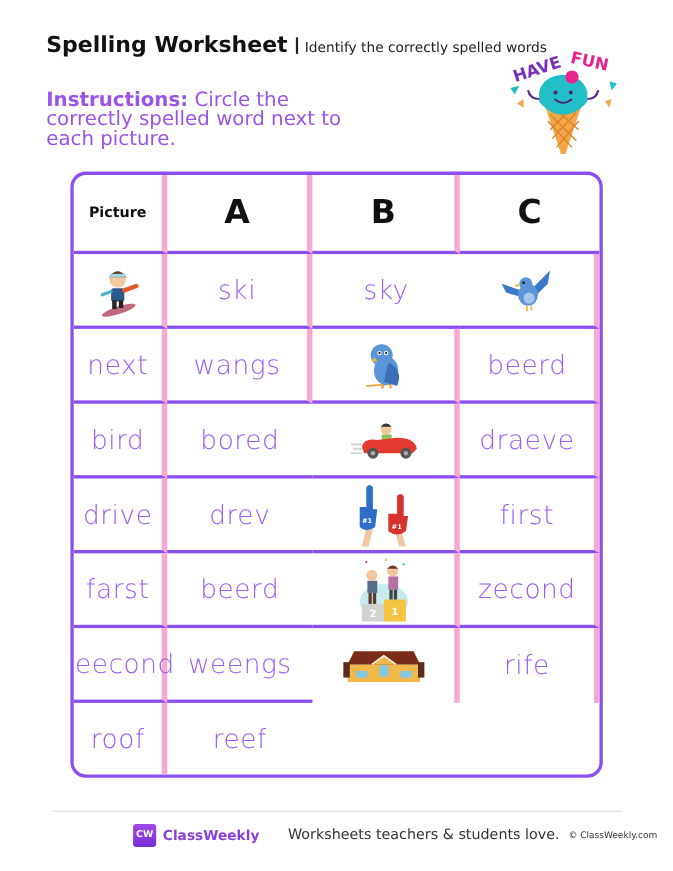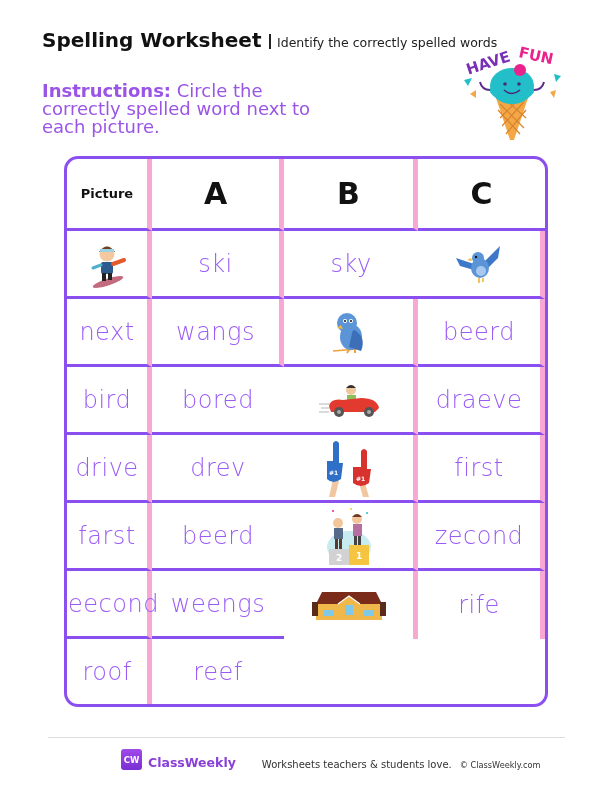--- a/index.html
+++ b/index.html
@@ -21,24 +21,24 @@
     grid-template-rows:72px 68px 68px 68px 68px 68px 68px 1fr; }
   .cell { border-right:5px solid #f9a8d4; border-bottom:3px solid #8b4ff0; display:flex; align-items:center; justify-content:center; box-sizing:border-box; }
   .cell.last-col { border-right:none; }
   .cell.last-row { border-bottom:none; }
   .hdr-pic { font-family:"DejaVu Sans", sans-serif; font-size:13px; font-weight:bold; color:#111; }
   .hdr-letter { font-family:"DejaVu Sans", sans-serif; font-size:30px; font-weight:bold; color:#111; }
   .word { font-family:"DejaVu Sans", sans-serif; font-weight:200; font-size:24px; color:#9b5cf5; letter-spacing:0.5px; -webkit-text-stroke:0; }
   .pic svg { display:block; }
 
   .footer-line { position:absolute; left:48px; top:737px; width:517px; height:1px; background:#dcdcdc; }
-  .footer { position:absolute; left:121px; top:748px; height:22px; display:flex; align-items:flex-end; white-space:nowrap; }
+  .footer { position:absolute; left:121px; top:748px; height:22px; display:flex; align-items:center; white-space:nowrap; }
   .logo-box { width:21px; height:21px; border-radius:3px; background:linear-gradient(#a04ae8,#7a2ed6); color:#fff; font-family:"DejaVu Sans", sans-serif; font-weight:bold; font-size:8.5px; display:flex; align-items:center; justify-content:center; }
   .logo-text { font-family:"DejaVu Sans", sans-serif; font-weight:bold; font-size:12.5px; color:#8a3fd6; margin-left:6px; }
-  .tagline { font-family:"DejaVu Sans", sans-serif; font-size:10px; color:#333; margin-left:26px; }
+  .tagline { font-family:"DejaVu Sans", sans-serif; font-size:13px; color:#333; margin-left:26px; }
   .copyright { font-family:"DejaVu Sans", sans-serif; font-size:8.2px; color:#333; margin-left:8px; }
 </style>
 </head>
 <body>
 
 <div class="title-row">
   <span class="title-main">Spelling Worksheet</span><span class="title-sep"></span><span class="title-sub">Identify the correctly spelled words</span>
 </div>
 
 <div class="instructions">

